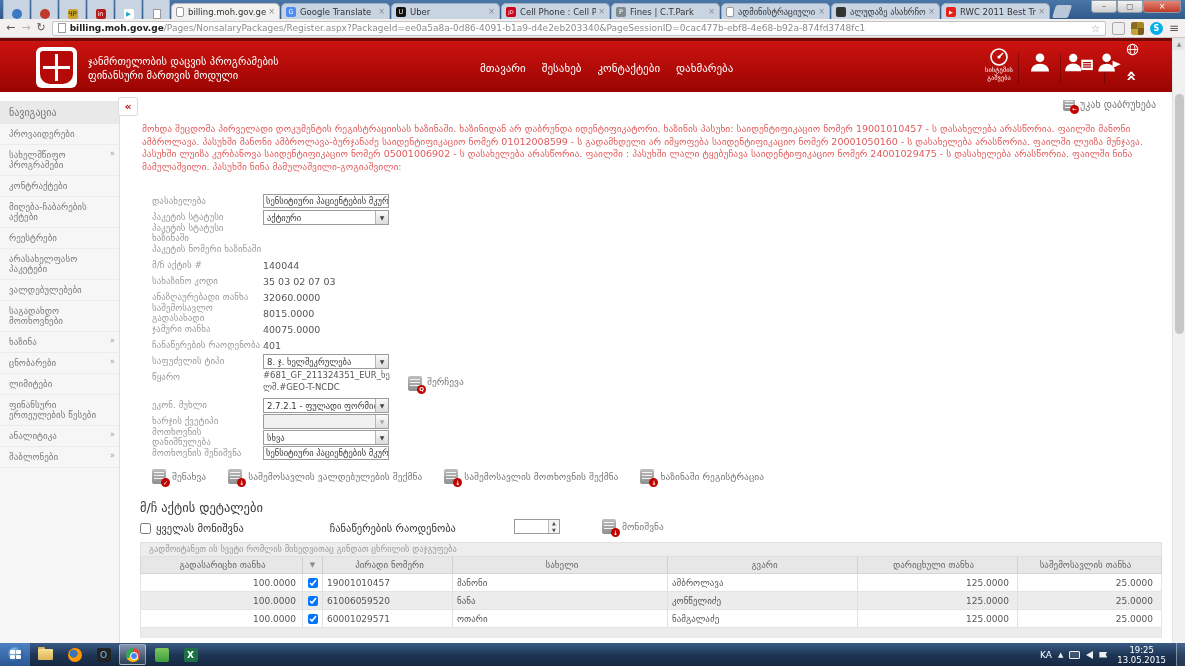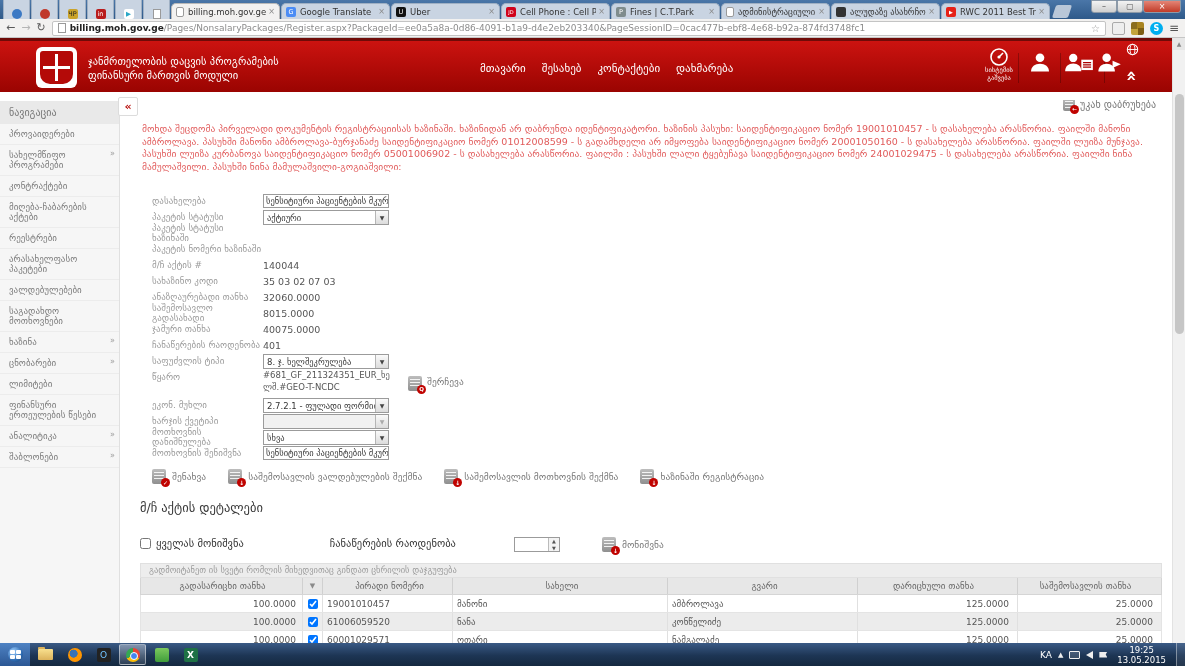--- a/index.html
+++ b/index.html
@@ -105,21 +105,21 @@
   .docicon::before { content:""; position:absolute; left:2px; right:2px; top:3px; height:9px;
     background:repeating-linear-gradient(#ffffff 0 1px, transparent 1px 3px); opacity:.85; }
   .badge { position:absolute; right:-4px; bottom:-3px; width:9px; height:9px; border-radius:50%;
     background:#c00300; color:#fff; font-size:6px; line-height:9px; text-align:center; font-weight:bold; }
   .badge.sm { font-size:5.5px; }
 
   .actions { display:flex; align-items:center; margin:8px 0 0 12px; }
   .action { display:flex; align-items:center; gap:6px; margin-right:22px; font-size:9.5px; color:#777; cursor:pointer; }
 
   .dettitle { margin-top:16px; font-size:12.5px; color:#3a3a3a; }
-  .detrow { display:flex; align-items:flex-start; margin-top:22px; height:18px; }
+  .detrow { display:flex; align-items:flex-end; margin-top:1px; height:18px; }
   .selall { display:flex; align-items:center; gap:5px; font-size:10.5px; color:#333; }
   .selall input { width:11px; height:11px; }
   .recslabel { margin-left:86px; font-size:10.5px; color:#333; }
   .spin { width:46px; height:15px; border:1px solid #9b9b9b; background:#fff; margin-left:58px; position:relative; }
   .spin .ud { position:absolute; right:0; top:0; bottom:0; width:11px; border-left:1px solid #bbb;
     font-size:5px; line-height:6.5px; color:#555; text-align:center; background:#f3f3f3; }
   .markbtn { display:flex; gap:6px; margin-left:42px; align-items:center; font-size:9.5px; color:#777; cursor:pointer; }
 
   .hintbar { margin-top:8px; background:#ededed; border:1px solid #e0e0e0; height:15px; font-size:8.5px;
     color:#9a9a9a; line-height:13px; padding-left:8px; }

